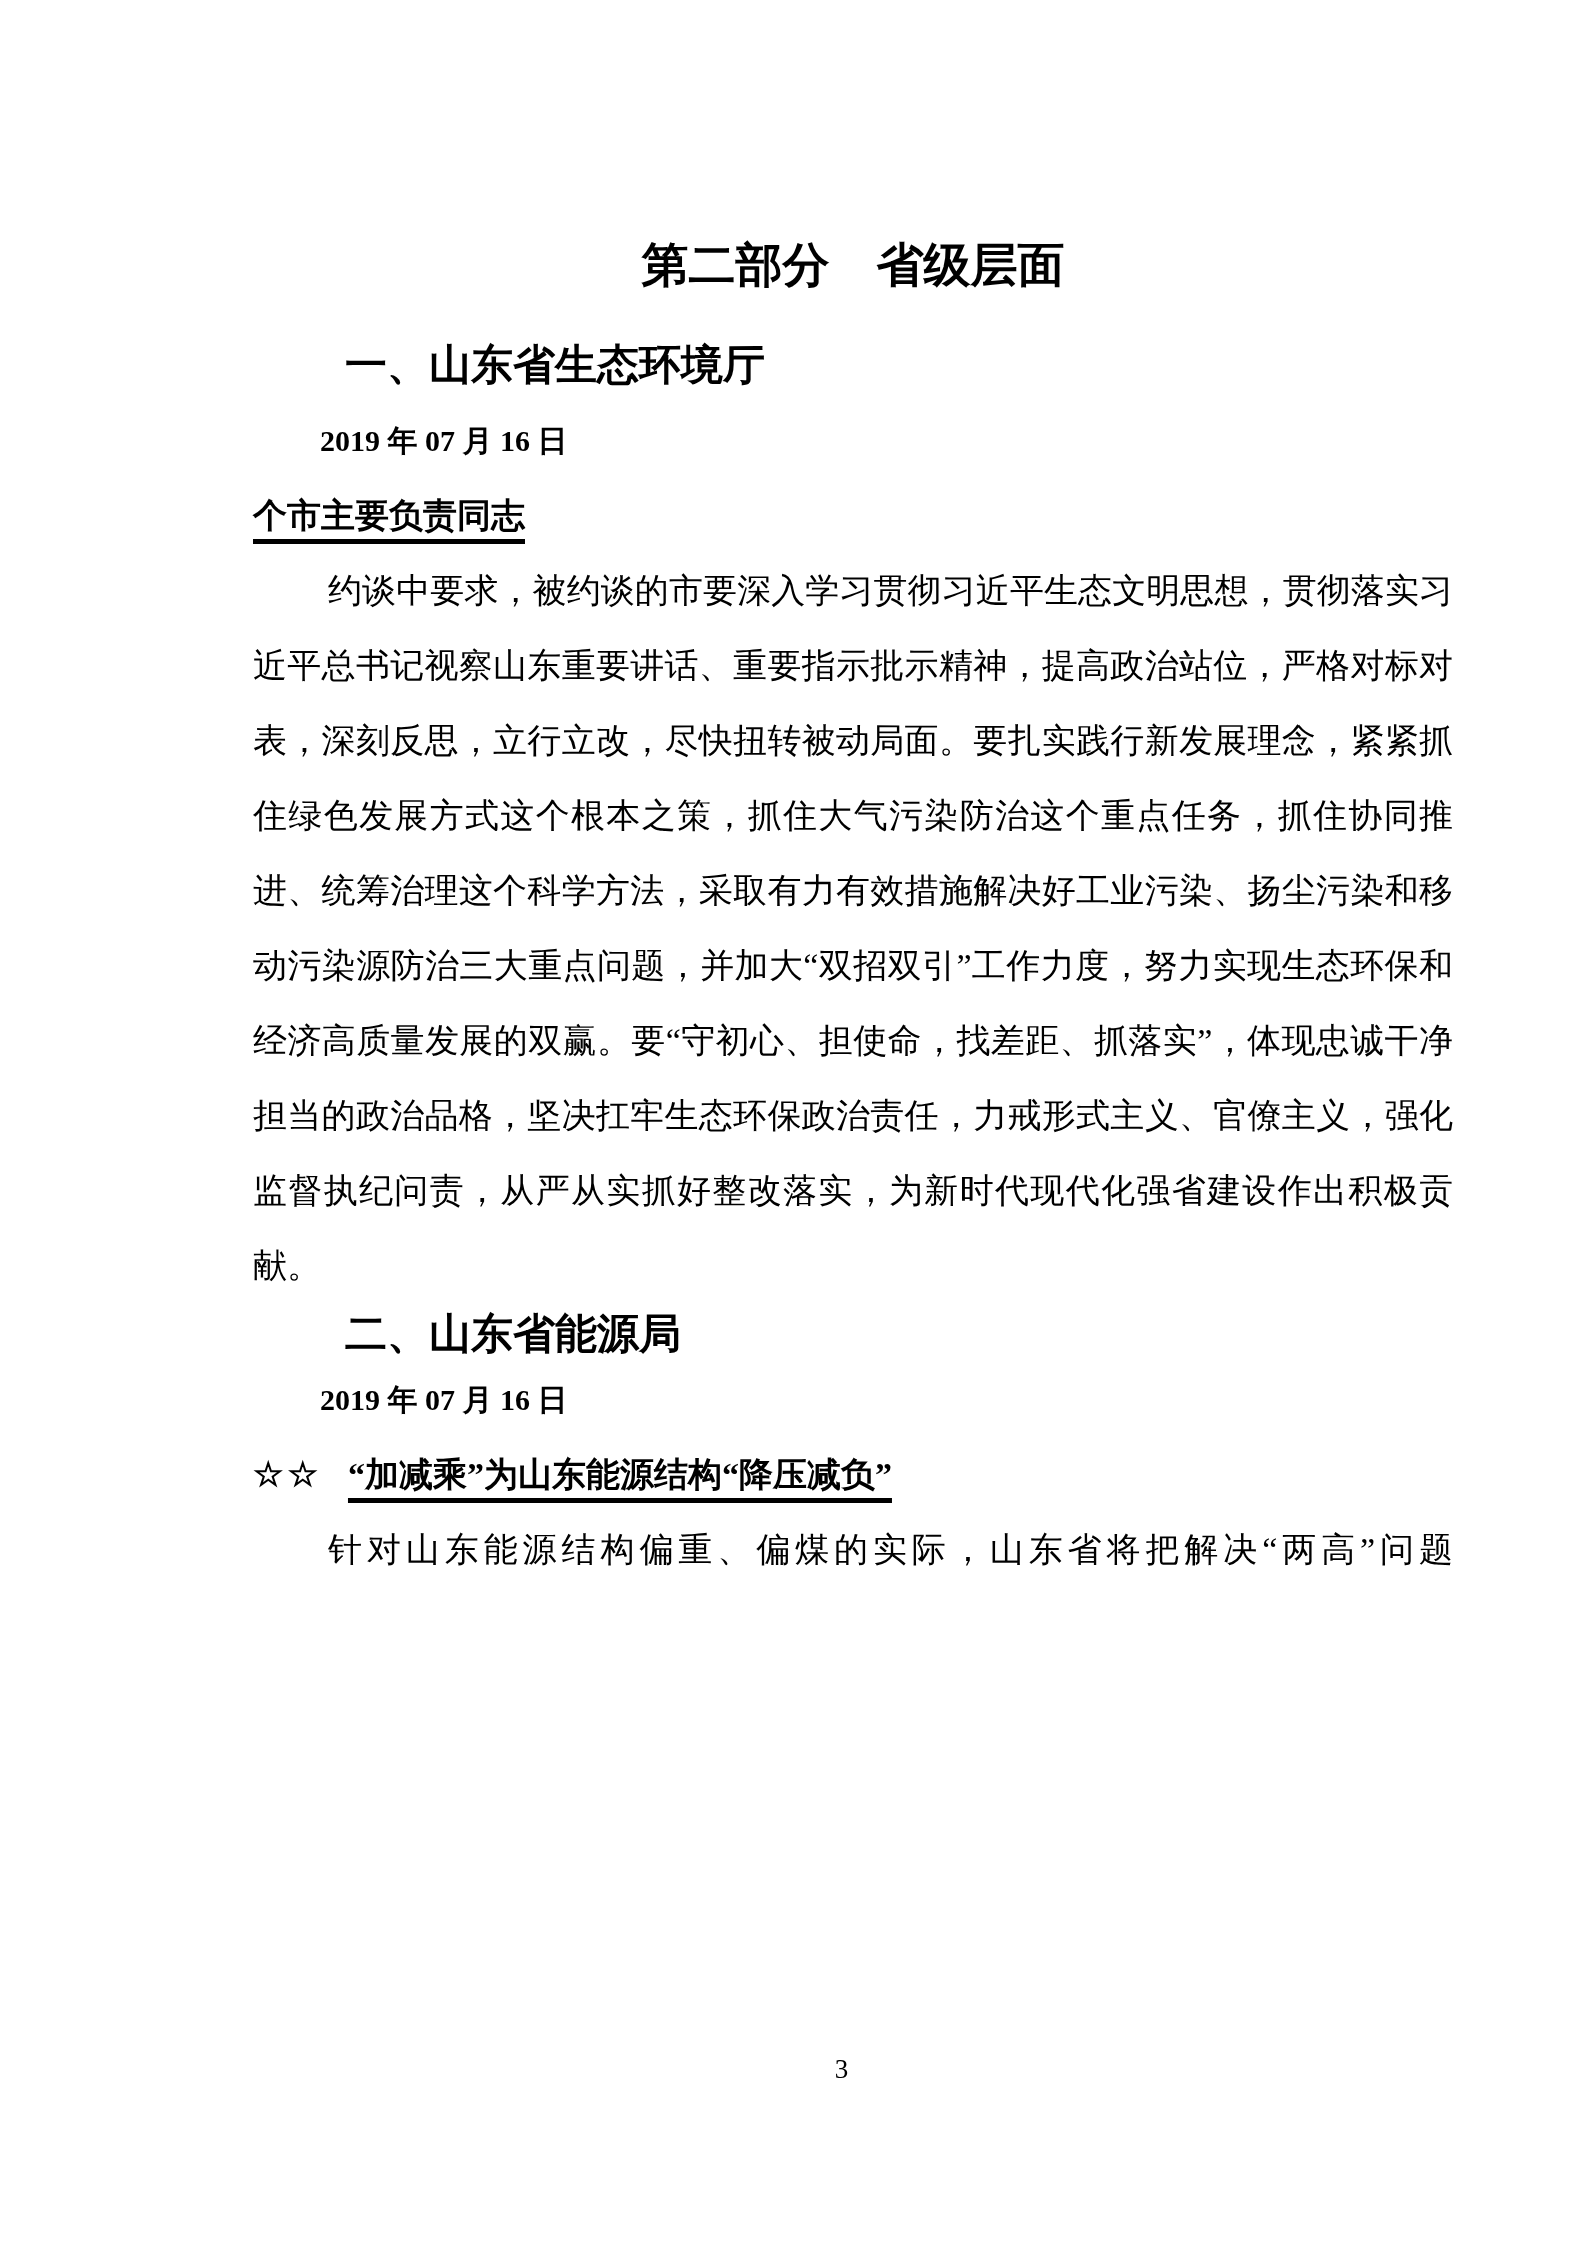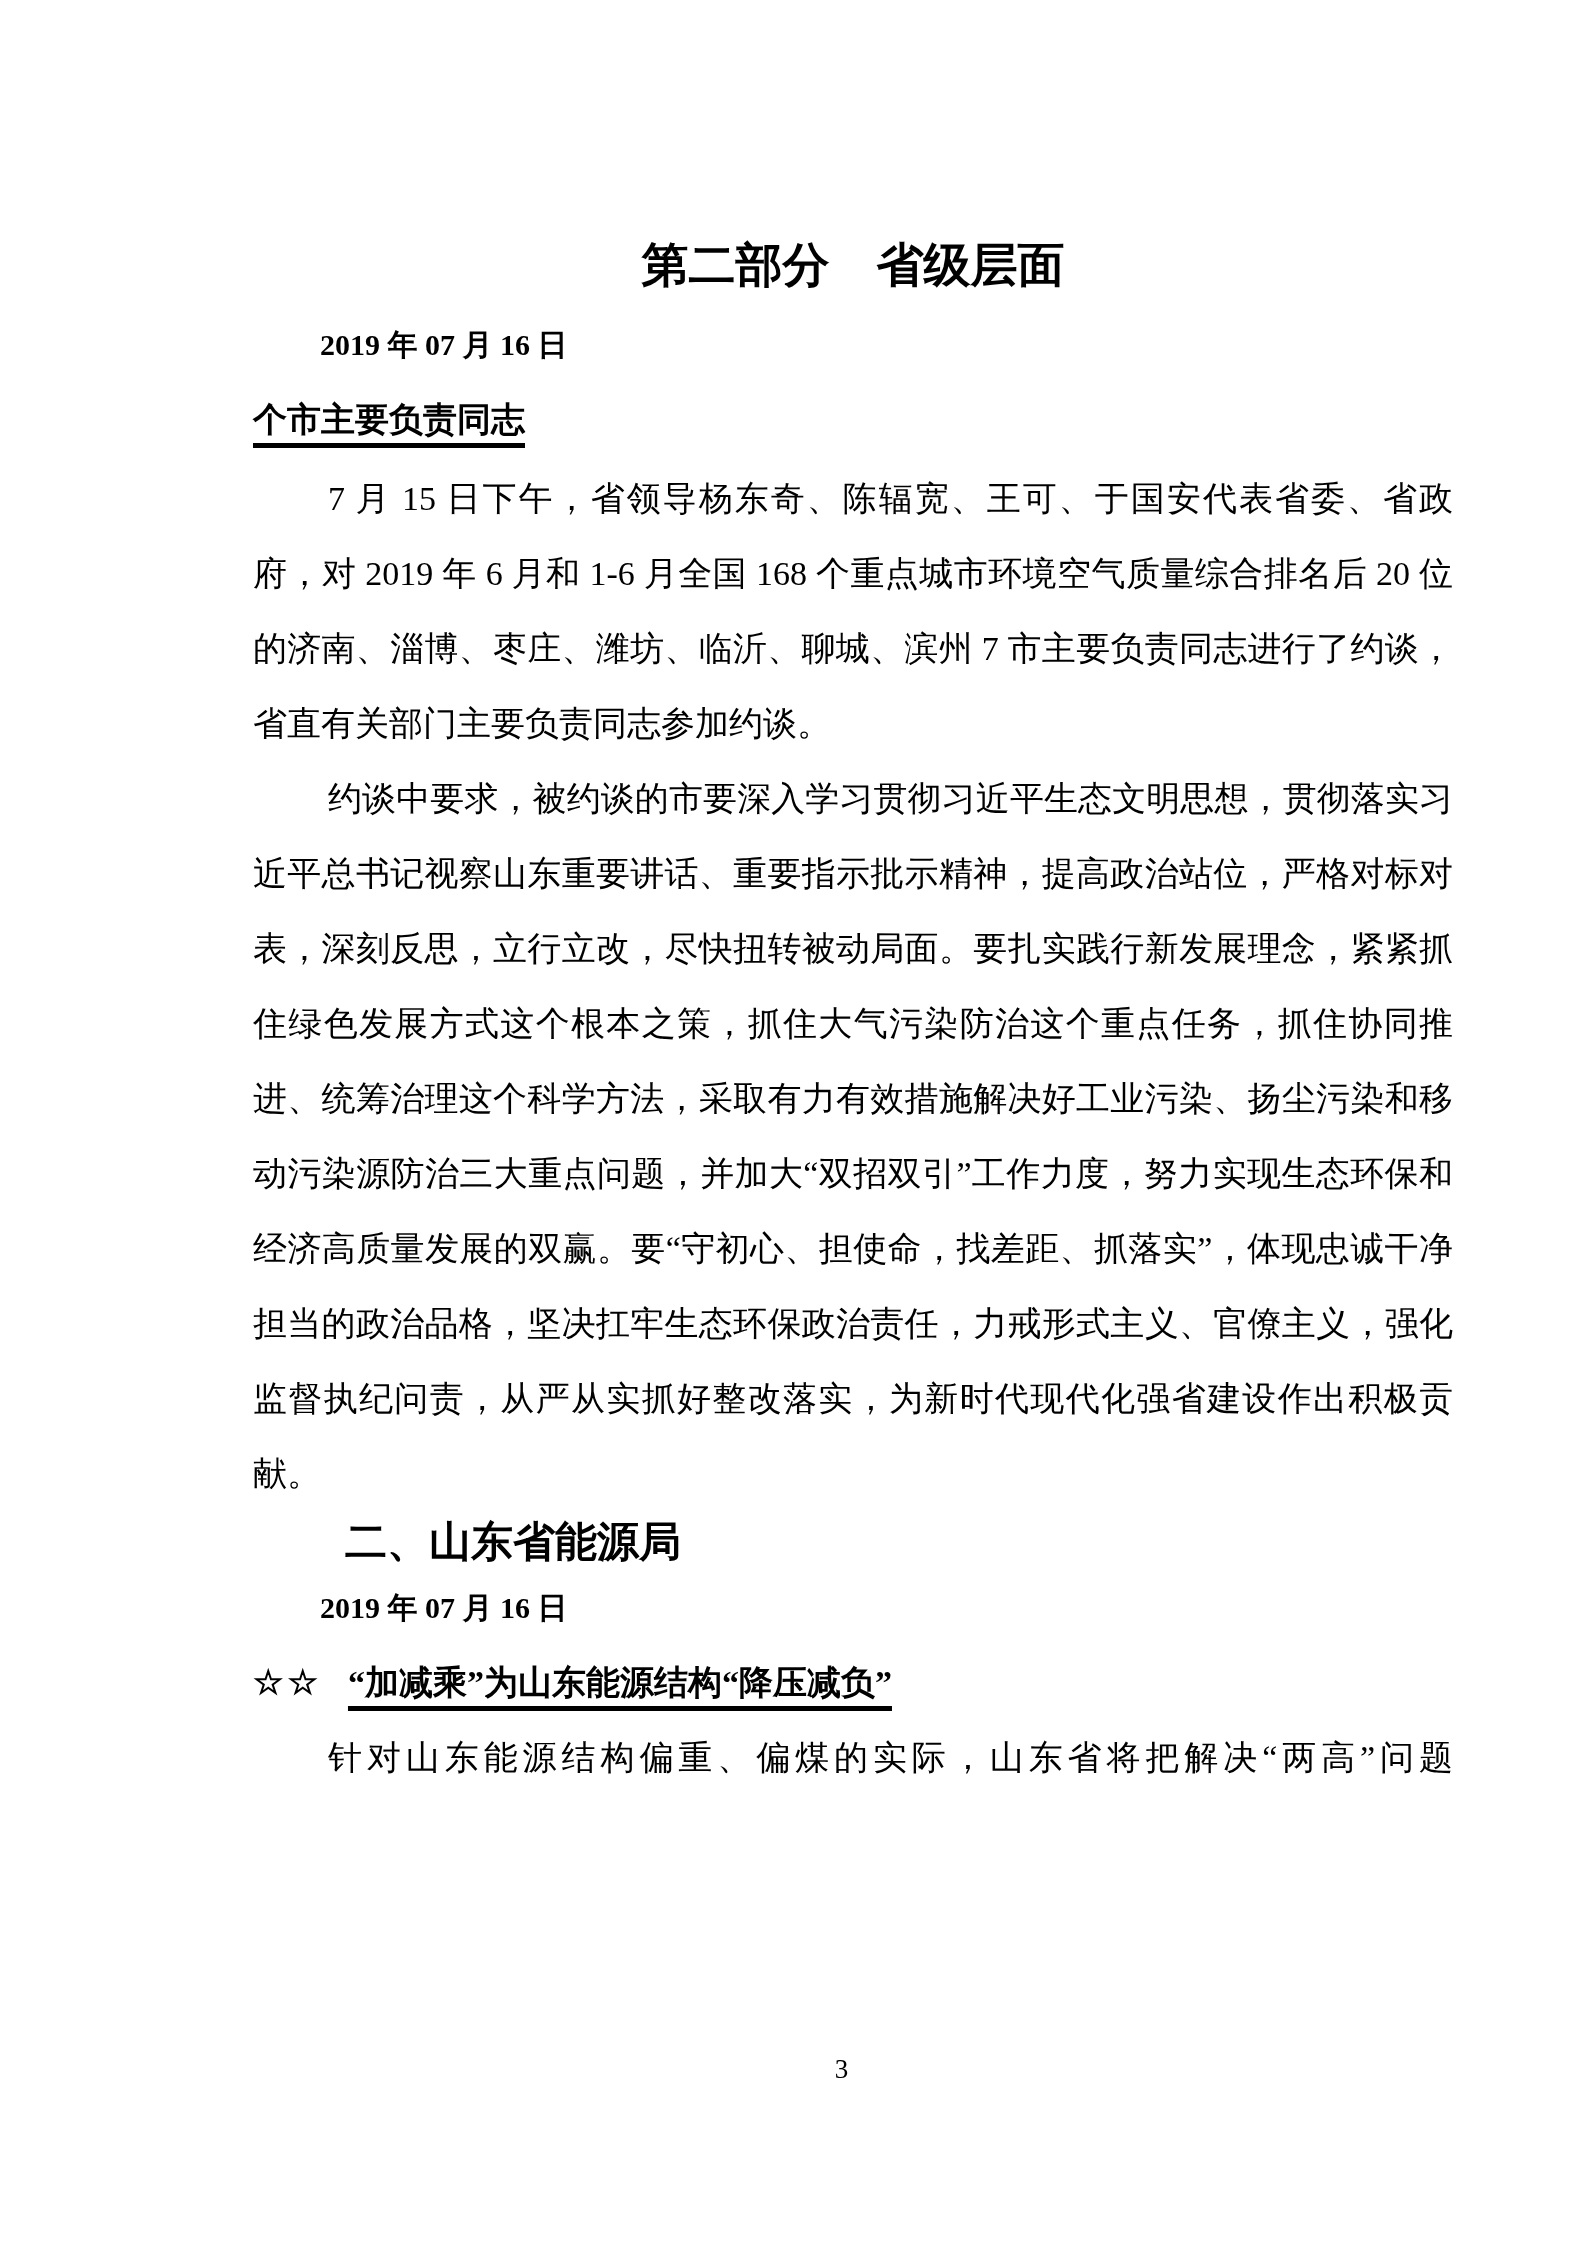--- a/index.html
+++ b/index.html
@@ -89,28 +89,28 @@
     line-height: 34px;
   }
 </style>
 </head>
 <body>
 
 <div class="page">
 
   <div class="doc-title">第二部分　省级层面</div>
 
+  <div class="sec-heading">一、山东省生态环境厅</div>
 
   <div class="date-line">2019 年 07 月 16 日</div>
 
   <div class="star-heading">
     <div class="star-line"><span class="u-text">个市主要负责同志</span></div>
   </div>
 
-  <p class="body-para p1">7 月 15 日下午，省领导杨东奇、陈辐宽、王可、于国安代表省委、省政府，对 2019 年 6 月和 1-6 月全国 168 个重点城市环境空气质量综合排名后 20 位的济南、淄博、枣庄、潍坊、临沂、聊城、滨州 7 市主要负责同志进行了约谈，省直有关部门主要负责同志参加约谈。</p>
 
   <p class="body-para">约谈中要求，被约谈的市要深入学习贯彻习近平生态文明思想，贯彻落实习近平总书记视察山东重要讲话、重要指示批示精神，提高政治站位，严格对标对表，深刻反思，立行立改，尽快扭转被动局面。要扎实践行新发展理念，紧紧抓住绿色发展方式这个根本之策，抓住大气污染防治这个重点任务，抓住协同推进、统筹治理这个科学方法，采取有力有效措施解决好工业污染、扬尘污染和移动污染源防治三大重点问题，并加大“双招双引”工作力度，努力实现生态环保和经济高质量发展的双赢。要“守初心、担使命，找差距、抓落实”，体现忠诚干净担当的政治品格，坚决扛牢生态环保政治责任，力戒形式主义、官僚主义，强化监督执纪问责，从严从实抓好整改落实，为新时代现代化强省建设作出积极贡献。</p>
 
   <div class="sec-heading second">二、山东省能源局</div>
 
   <div class="date-line second">2019 年 07 月 16 日</div>
 
   <div class="star-heading">
     <div class="star-line"><span class="stars">☆☆</span><span class="star-gap"></span><span class="u-text">“加减乘”为山东能源结构“降压减负”</span></div>
   </div>

